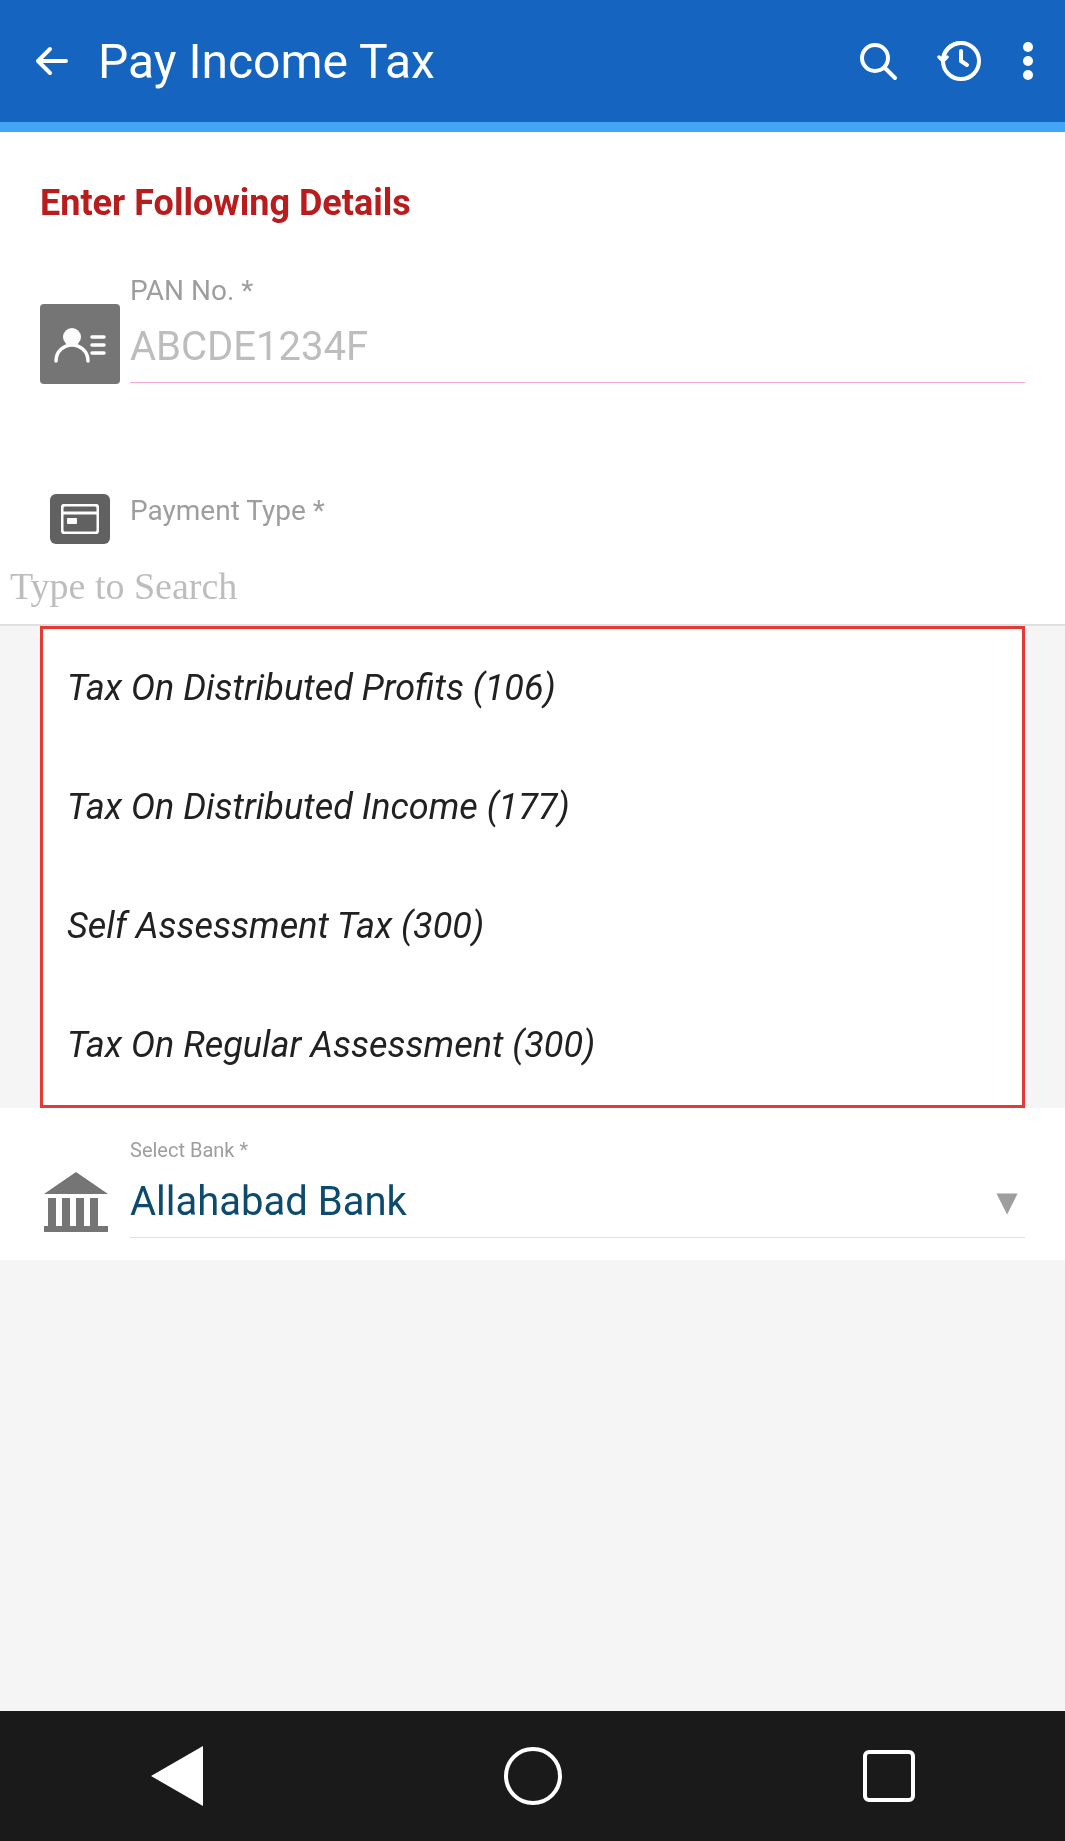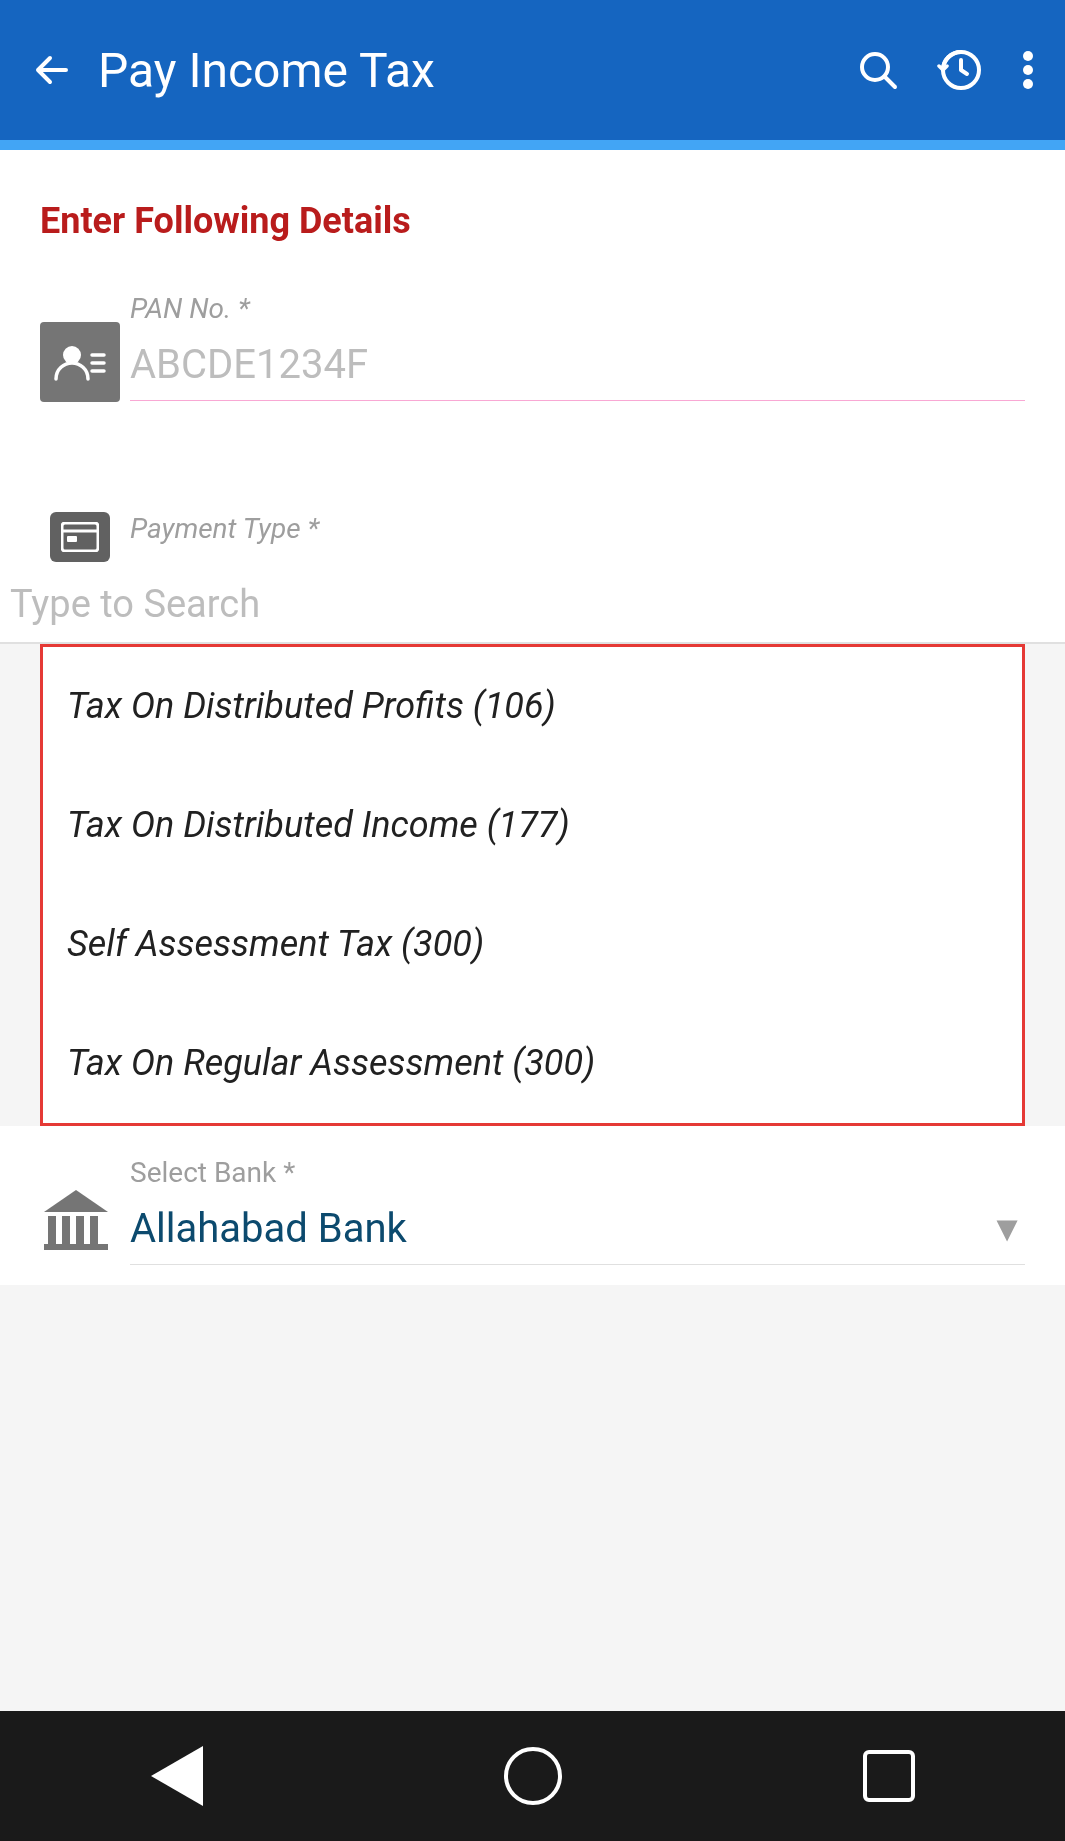--- a/index.html
+++ b/index.html
@@ -13,21 +13,21 @@
       height: 1841px;
       font-family: 'Roboto', Arial, sans-serif;
       background: #f5f5f5;
       overflow: hidden;
       position: relative;
     }
 
     
     .app-bar {
       width: 100%;
-      height: 140px;
+      height: 122px;
       background: #1565C0;
       display: flex;
       align-items: center;
       padding: 0 30px;
       position: relative;
       z-index: 10;
     }
 
     .app-bar-back {
       color: white;
@@ -102,21 +102,20 @@
 
     .field-container {
       flex: 1;
       padding-left: 10px;
     }
 
     .field-label {
       font-size: 28px;
       color: #9e9e9e;
       margin-bottom: 8px;
-      font-style: italic;
     }
 
     .field-input-text {
       font-size: 40px;
       color: #bdbdbd;
       padding: 8px 0 12px 0;
       border-bottom: 1px solid #f9a8d4;
       width: 100%;
       display: block;
     }
@@ -161,20 +160,21 @@
 
     .search-input-area {
       padding: 20px 0 16px 0;
       border-bottom: 1px solid #e0e0e0;
     }
 
     .search-input-text {
       font-size: 38px;
       color: #bdbdbd;
       padding-left: 10px;
+      font-family: Liberation Serif, serif;
     }
 
     
     .dropdown-list {
       border: 3px solid #e53935;
       margin: 0 40px;
       background: white;
     }
 
     .dropdown-item {
@@ -207,21 +207,21 @@
     .bank-icon-svg {
       font-size: 52px;
     }
 
     .bank-field {
       flex: 1;
       padding-left: 10px;
     }
 
     .bank-label {
-      font-size: 28px;
+      font-size: 20px;
       color: #9e9e9e;
       margin-bottom: 8px;
     }
 
     .bank-select-row {
       display: flex;
       align-items: center;
       padding: 8px 0 12px 0;
       border-bottom: 1px solid #e0e0e0;
     }

